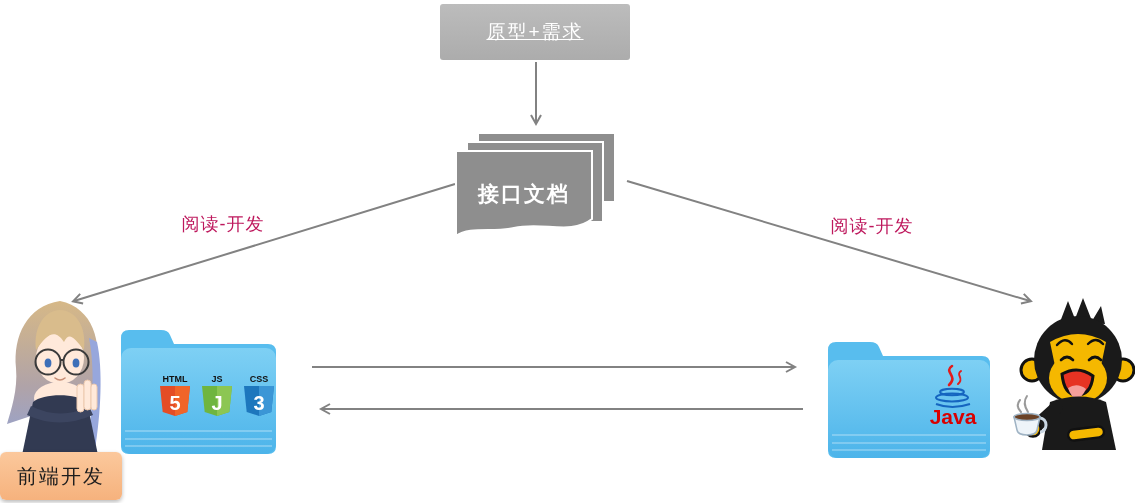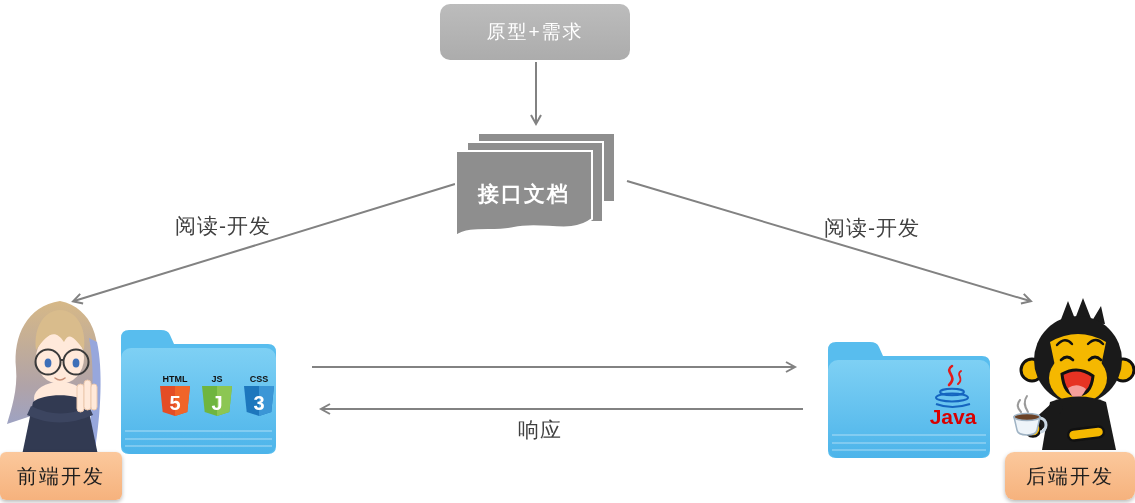--- a/index.html
+++ b/index.html
@@ -5,25 +5,25 @@
   html,body{margin:0;padding:0;background:#ffffff;}
   .canvas{
     position:relative;width:1135px;height:503px;background:#ffffff;overflow:hidden;
     font-family:"Liberation Sans","DejaVu Sans",sans-serif;
   }
   .abs{position:absolute;}
   svg{display:block;}
   .proto-box{
     left:440px;top:4px;width:190px;height:56px;
     background:linear-gradient(180deg,#bcbcbc,#acacac);
-    border-radius:10px;color:#ffffff;font-size:19px;letter-spacing:2px;
-    display:flex;align-items:center;justify-content:center;z-index:3;
+    border-radius:3px;color:#ffffff;font-size:19px;letter-spacing:2px;
+    display:flex;align-items:center;justify-content:center;z-index:3;text-decoration:underline;
   }
   .edge-label{
-    color:#404040;font-size:21px;letter-spacing:1px;text-align:center;z-index:2;
+    color:#be185d;font-size:18px;letter-spacing:1px;text-align:center;z-index:2;
   }
   .role-box{
     top:452px;height:48px;background:linear-gradient(180deg,#fbc89c,#f6b27d);
     border-radius:9px;box-shadow:0 2px 4px rgba(0,0,0,.28);
     color:#1d1d1d;font-size:20px;letter-spacing:2px;
     display:flex;align-items:center;justify-content:center;z-index:5;
   }
   .role-frontend{left:0;width:122px;border-radius:6px;}
   .role-backend{left:1005px;width:130px;}
   .layer-connectors{left:0;top:0;z-index:1;pointer-events:none;}
@@ -63,21 +63,20 @@
       <text x="524" y="201" text-anchor="middle" font-size="21" font-weight="bold" fill="#ffffff" letter-spacing="2">接口文档</text>
     </g>
   </svg>
 
   <div class="abs proto-box">
     <span>原型+需求</span>
   </div>
 
   <div class="abs edge-label lbl-read-left">阅读-开发</div>
   <div class="abs edge-label lbl-read-right">阅读-开发</div>
-  <div class="abs edge-label lbl-response">响应</div>
 
   <svg class="abs layer-folder-left" width="163" height="137" viewBox="0 0 163 137">
     <defs>
       <linearGradient id="fbody1" x1="0" y1="0" x2="0" y2="1">
         <stop offset="0" stop-color="#7ed0f4"></stop>
           <stop offset="1" stop-color="#4cb4ea"></stop>
       </linearGradient>
     </defs>
     <g>
       <path d="M4,128 L4,20 Q4,12 12,12 L44,12 Q51,12 53,17 L57,26 L151,26 Q159,26 159,34 L159,128 Q159,136 151,136 L12,136 Q4,136 4,128 Z" fill="#58bdee"></path>
@@ -195,17 +194,14 @@
       <path d="M15,98 q-5,7 1,16" fill="none" stroke="#9a9a9a" stroke-width="2" stroke-linecap="round"></path>
       <path d="M28,120 a6,7 0 0 1 0,14" fill="none" stroke="#c9d6e2" stroke-width="3"></path>
       <path d="M2,119 h26 l-3,13 q-1,5 -10,5 q-9,0 -10,-5 Z" fill="#eef4f9" stroke="#9fb3c4" stroke-width="1.5"></path>
       <ellipse cx="15" cy="119" rx="13" ry="3.4" fill="#6b4226" stroke="#9fb3c4" stroke-width="1.5"></ellipse>
     </g>
   </svg>
 
   <div class="abs role-box role-frontend">
     <span>前端开发</span>
   </div>
-  <div class="abs role-box role-backend">
-    <span>后端开发</span>
-  </div>
 
 </div>
 
 </body></html>

